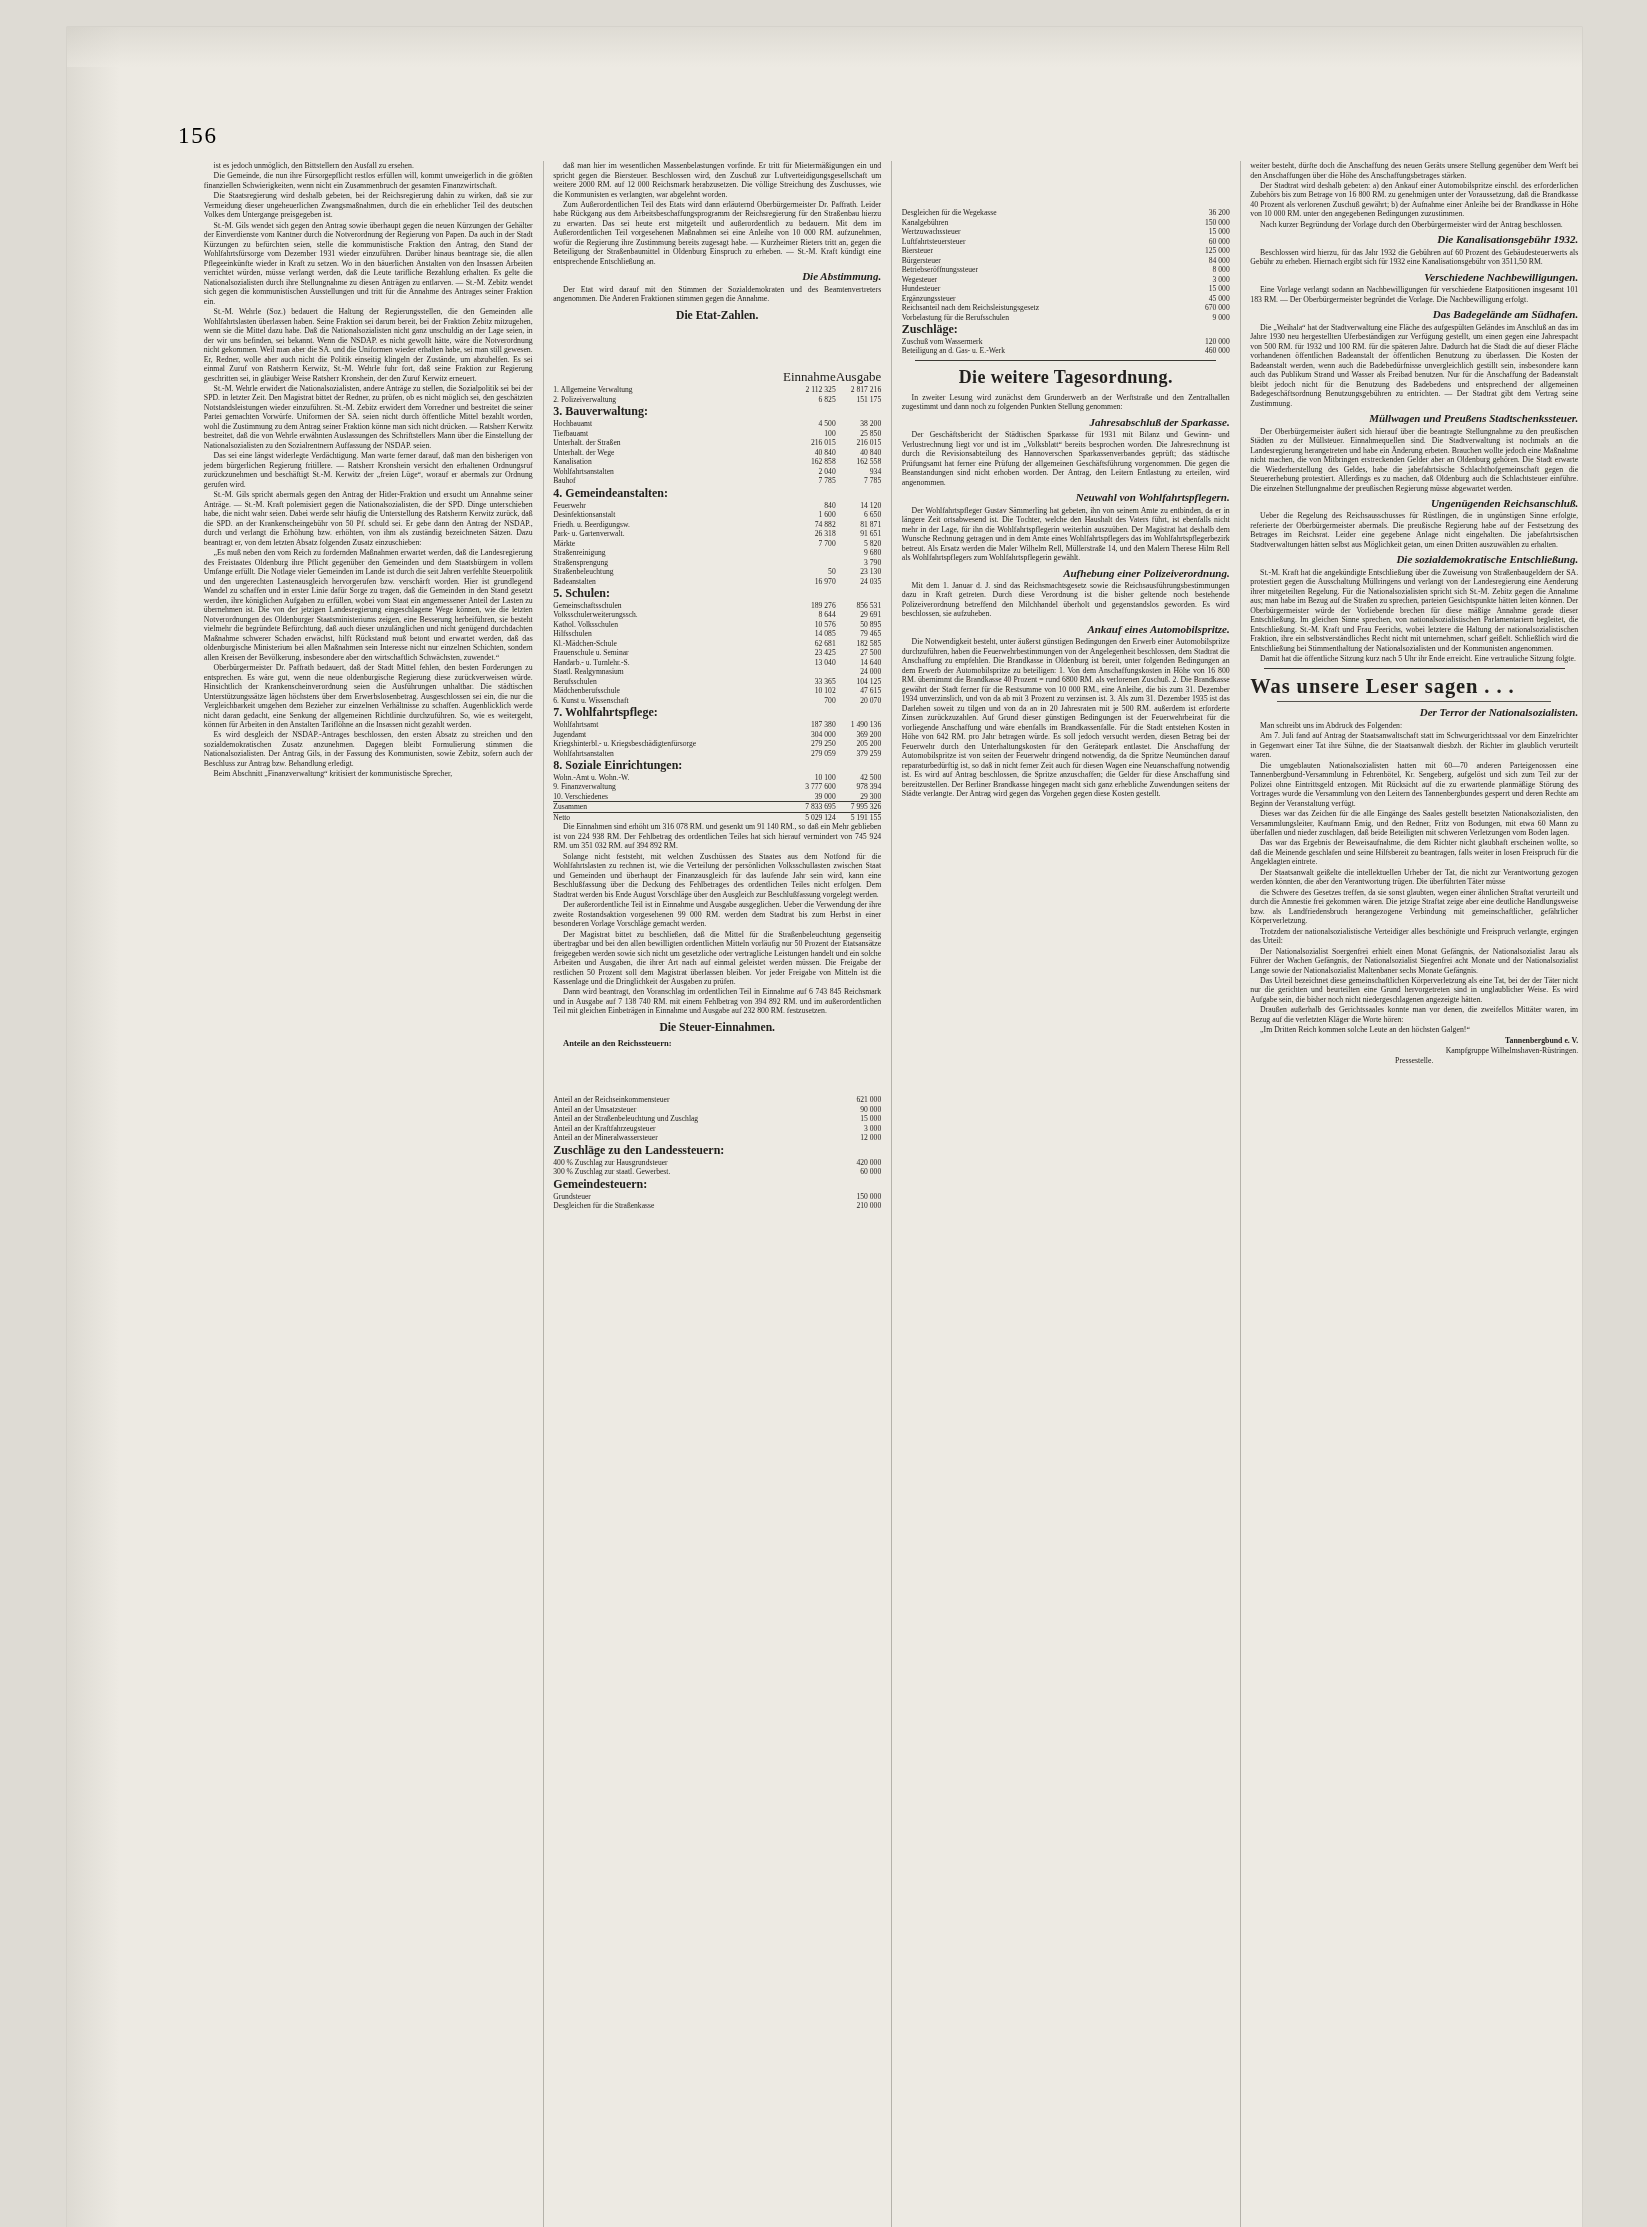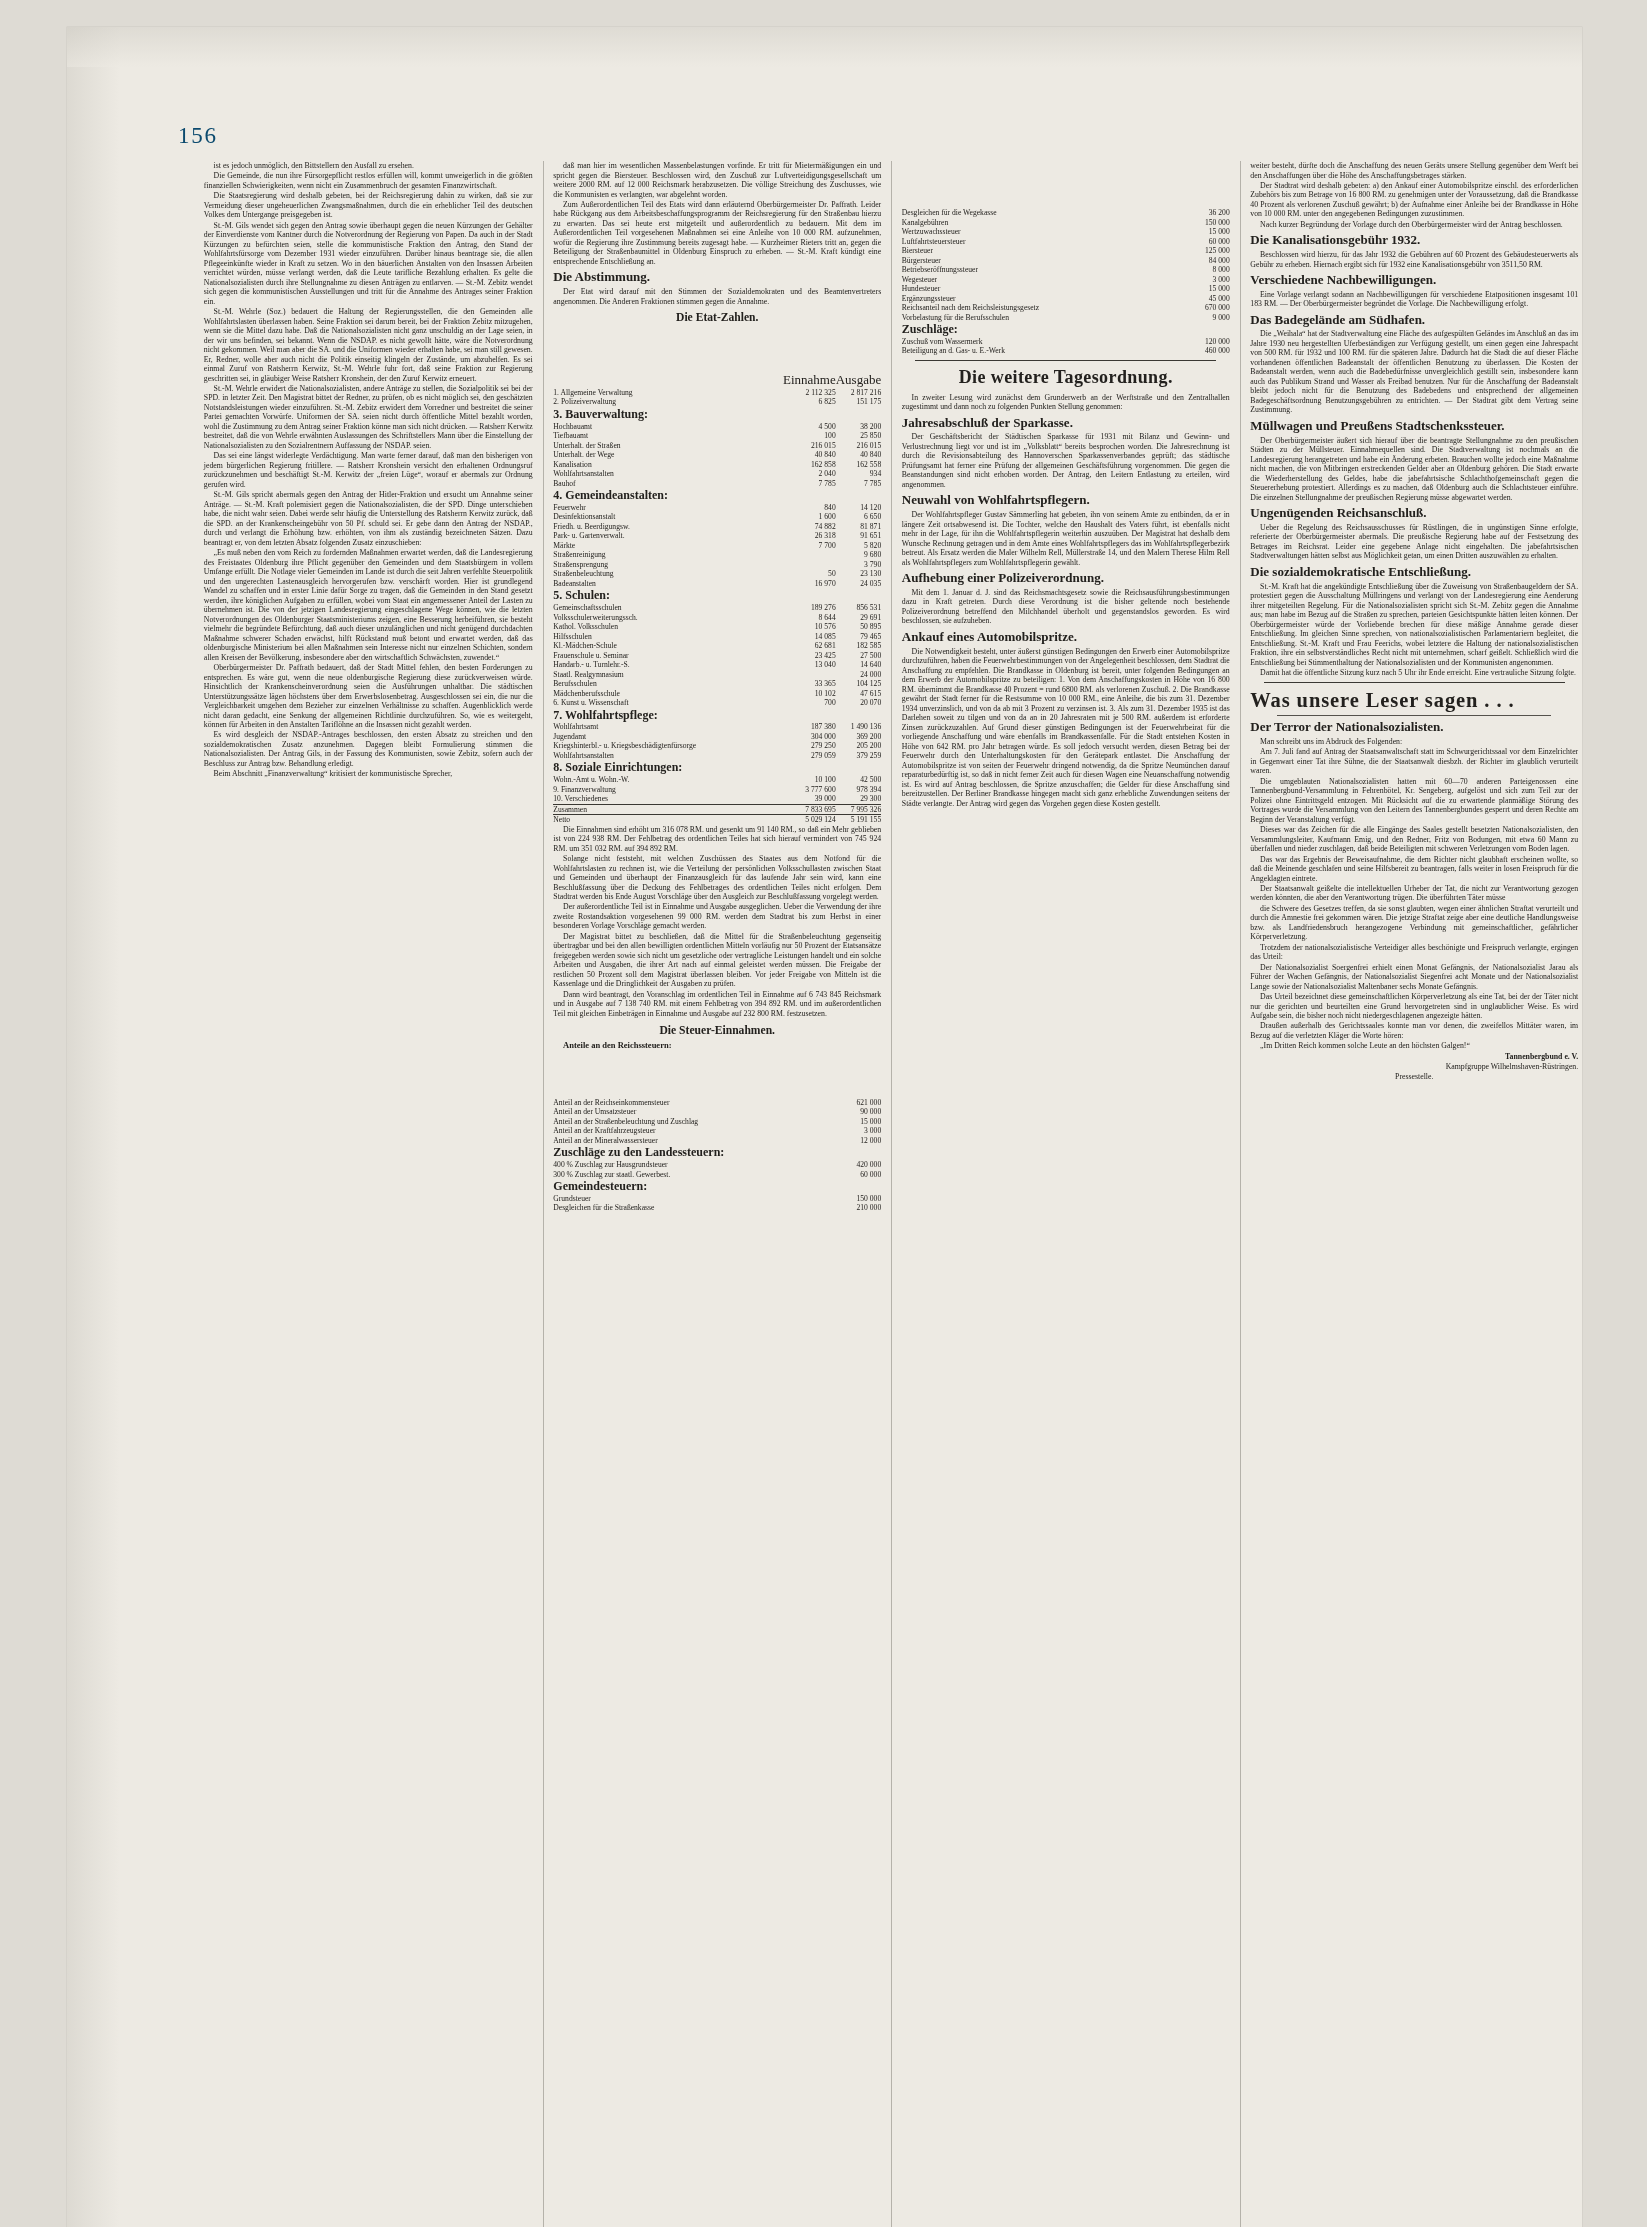--- a/index.html
+++ b/index.html
@@ -13,21 +13,21 @@
   .sheet{
     position:absolute;
     left:67px;top:27px;
     width:1515px;height:2424px;
     background:#edeae3;
     box-shadow:0 0 0 0.4px #c9c6bf;
   }
   .folio{
     position:absolute;left:111px;top:96px;
     font-family:"Liberation Serif", serif;
-    font-size:23px;letter-spacing:1.8px;color:#0c4a6e;
+    font-size:23px;letter-spacing:1.8px;color:#000000;
   }
   .cols{
     position:absolute;left:127px;top:134px;
     width:1394px;height:2268px;
     display:flex;
     gap:0px;
   }
   .col{
     width:25%;
     padding:0 9.8px;
@@ -52,25 +52,26 @@
     line-height:1.1;
   }
   .hdr-mid{
     font-size:11.6px;
     text-align:center;
     font-weight:bold;
     margin:5.3px 0 2.7px 0;
     line-height:1.15;
   }
   .hdr-small{
-    font-size:13px;
-    text-align:left;
+    font-size:11px;
+    text-align:right;
     font-weight:bold;
     margin:4px 0 1.8px 0;
     line-height:1.15;
+    font-style:italic;
   }
   .hdr-left{
     font-size:8.5px;
     font-weight:bold;
     margin:3.6px 0 1.3px 0;
     text-indent:9.8px;
   }
   .rule{
     border:none;border-top:0.9px solid #3a3833;
     margin:4.5px 13.4px 4.5px 13.4px;

